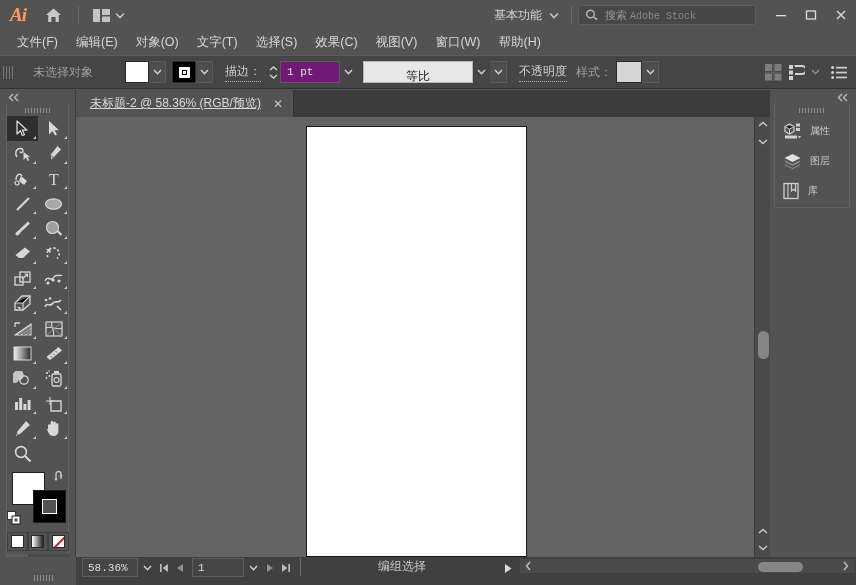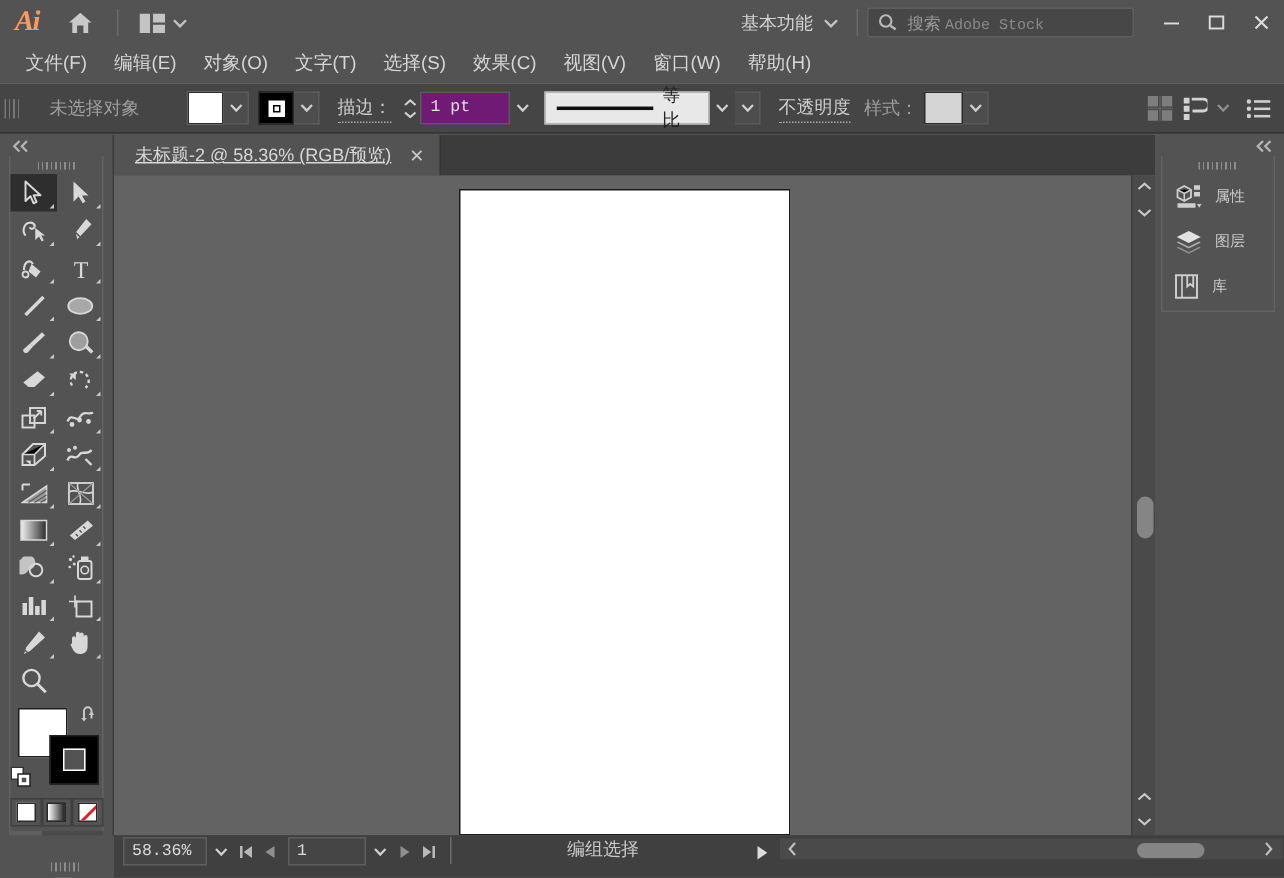--- a/index.html
+++ b/index.html
@@ -379,21 +379,21 @@
           <path d="M1 1 L4.5 4 L8 1" stroke="#d0d0d0" stroke-width="1.4" fill="none"></path>
         </svg>
     </div>
     <div class="field" style="width:60px;">1 pt</div>
     <div class="dd-arrow-plain">
       <svg width="9" height="6" viewBox="0 0 9 6">
           <path d="M1 1 L4.5 4.7 L8 1" stroke="#d0d0d0" stroke-width="1.5" fill="none"></path>
         </svg>
     </div>
 
-    <div class="field-light" style="width:110px;margin-left:6px;justify-content:space-between;">
+    <div class="field-light" style="width:110px;margin-left:6px;justify-content:space-between;flex-direction:column;">
       <svg width="66" height="8" viewBox="0 0 66 8">
           <rect x="0" y="3" width="66" height="2.4" fill="#111"></rect>
         </svg>
       <span>等比</span>
     </div>
     <div class="dd-arrow-plain">
       <svg width="9" height="6" viewBox="0 0 9 6">
           <path d="M1 1 L4.5 4.7 L8 1" stroke="#d0d0d0" stroke-width="1.5" fill="none"></path>
         </svg>
     </div>

